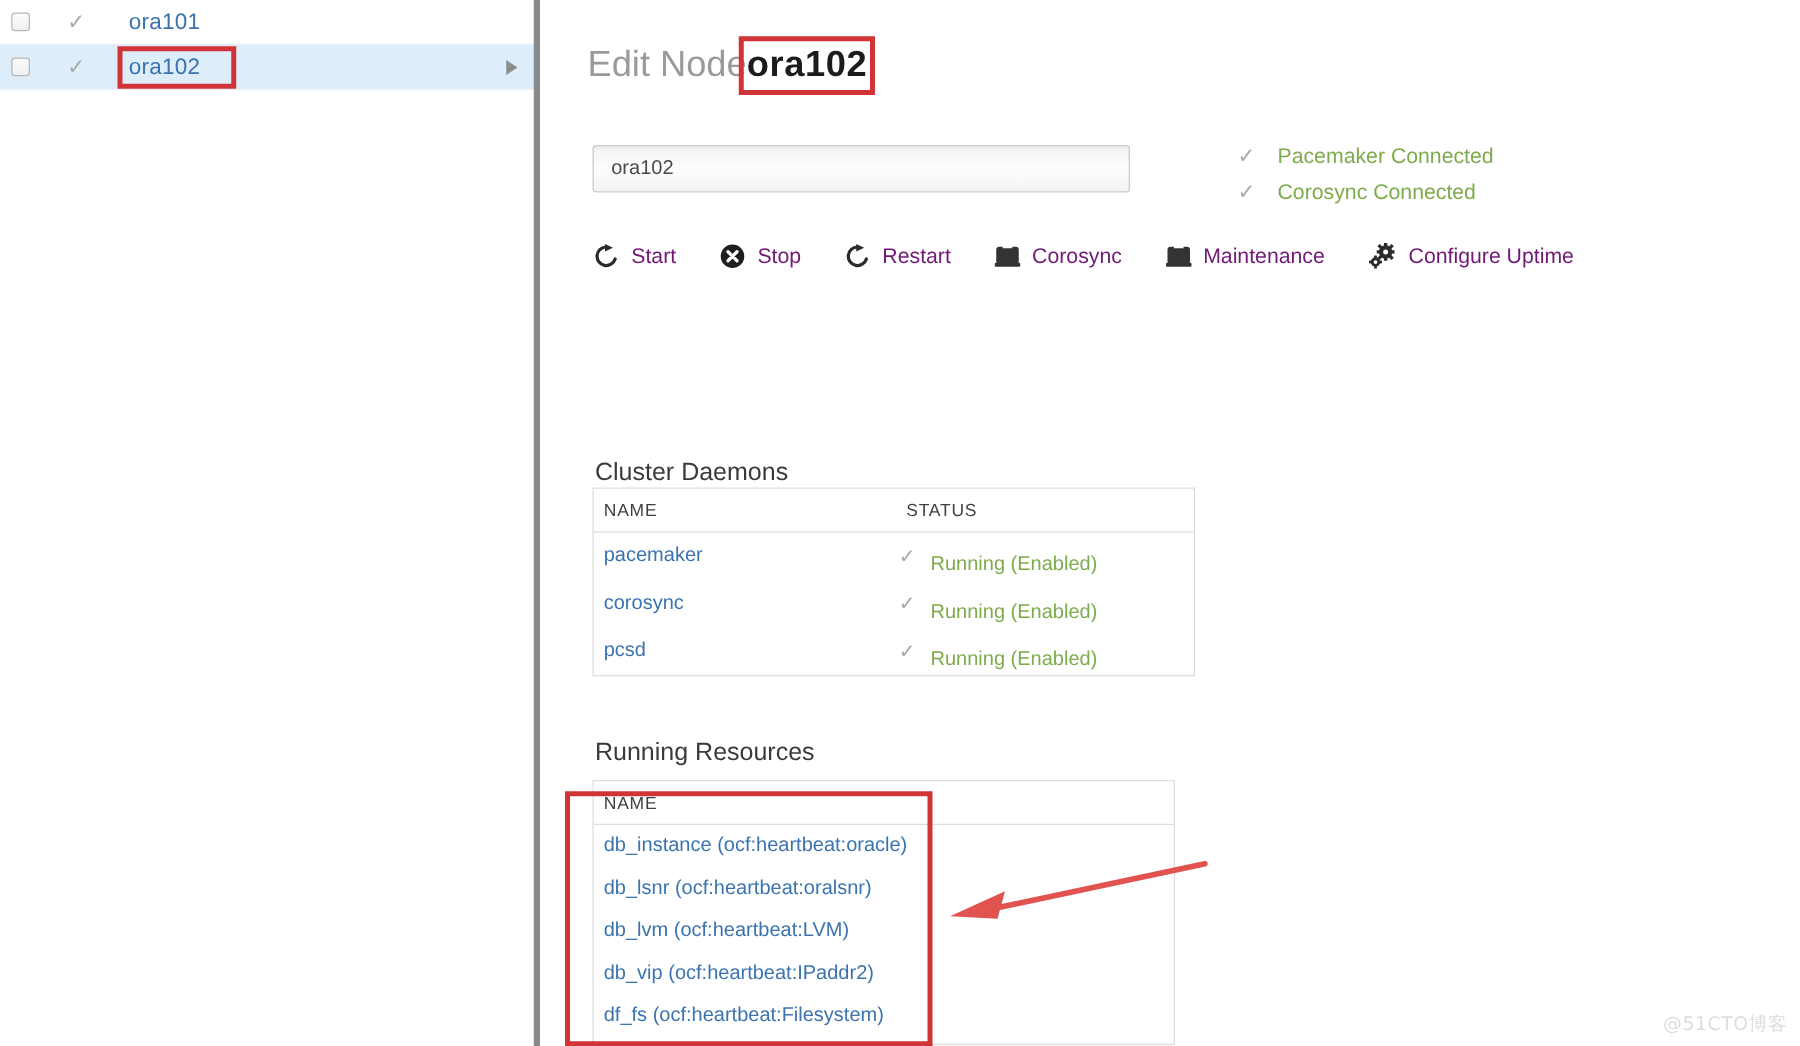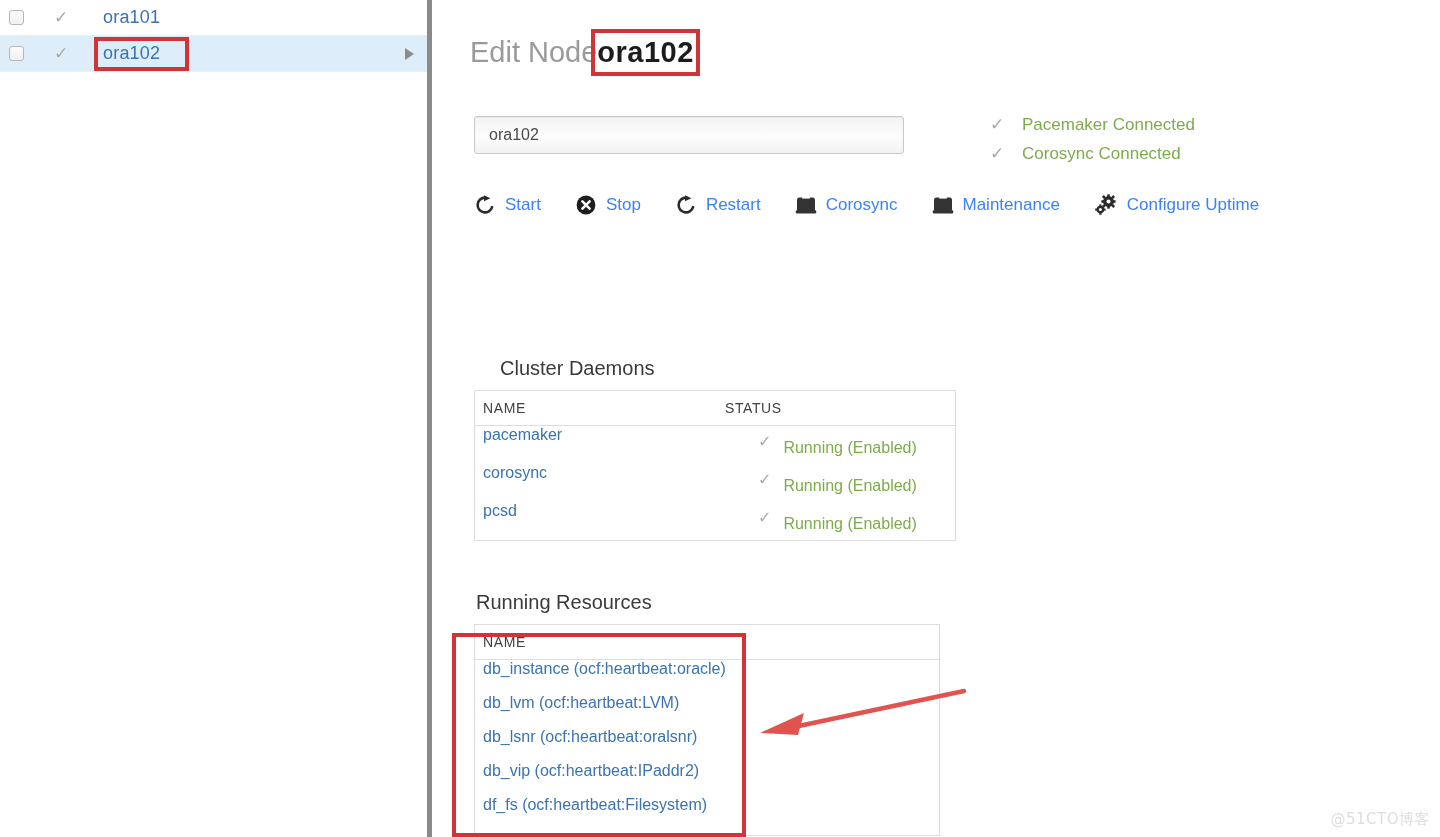--- a/index.html
+++ b/index.html
@@ -60,49 +60,49 @@
     font-family: "Liberation Sans", sans-serif;
   }
 
   #status-list { position: absolute; left: 556px; top: 110px; }
   .status-line { display: flex; align-items: center; height: 29px; }
   .status-line .tick { color: #a9a9a9; font-size: 17px; width: 32px; }
   .status-line .stext { color: #7eab4b; font-size: 17px; }
 
   #action-bar { position: absolute; left: 40px; top: 194px; display: flex; align-items: center; }
   .action-item { display: flex; align-items: center; margin-right: 34px; white-space: nowrap; }
-  .action-item .alabel { color: #3b82f6; font-size: 17px; margin-left: 9px; }
+  .action-item .alabel { color: #701a75; font-size: 17px; margin-left: 9px; }
   .icon-svg { display: block; }
 
   #meta-row {
     position: absolute; left: 40px; top: 284px; display: flex; align-items: baseline;
     font-size: 17px; color: #2b2b2b;
   }
   #meta-row .mlabel { color: #2b2b2b; }
   #meta-row .mval { font-weight: bold; color: #111; margin-left: 7px; }
   #meta-row .gap { width: 36px; display: inline-block; }
 
   .section-h {
     position: absolute; left: 42px; font-size: 20px; color: #3a3a3a; font-weight: 400;
   }
-  #daemons-h { top: 357px; margin-left: 24px; }
+  #daemons-h { top: 367px; }
   #resources-h { top: 591px; }
 
   .data-table {
     position: absolute; left: 40px; border: 1px solid #dddddd; background: #fff;
   }
   #daemons-table { top: 390px; width: 482px; }
   #resources-table { top: 624px; width: 466px; height: 212px; }
   .dt-head { display: flex; border-bottom: 1px solid #dddddd; height: 35px; align-items: center; }
   .dt-head .th {
     font-size: 14px; color: #404040; letter-spacing: .6px; font-weight: normal;
   }
   .th-name { width: 244px; padding-left: 8px; }
   .th-status { padding-left: 6px; }
-  .dt-row { display: flex; align-items: flex-start; height: 38px; gap: 39px; }
+  .dt-row { display: flex; align-items: center; height: 38px; }
   .td-name { width: 244px; padding-left: 8px; color: #3b73af; font-size: 16px; }
   .td-status { display: flex; align-items: center; }
   .td-status .tick { color: #a9a9a9; font-size: 16px; margin-right: 12px; }
   .td-status .stext { color: #7eab4b; font-size: 16px; margin-top: 13px; }
   .res-row { height: 34px; }
   .res-row .td-name { width: 100%; font-size: 16px; }
 
   
   .ann-box { position: absolute; border: 4px solid #d13436; }
   #ann-title { left: 591px; top: 29px; width: 109px; height: 47px; }
@@ -297,24 +297,24 @@
     <div class="section-h" id="resources-h">Running Resources</div>
 
     <div class="data-table" id="resources-table">
       <div class="dt-head">
         <div class="th th-name">NAME</div>
       </div>
       <div class="dt-row res-row">
         <div class="td-name">db_instance (ocf:heartbeat:oracle)</div>
       </div>
       <div class="dt-row res-row">
+        <div class="td-name">db_lsnr (ocf:heartbeat:oralsnr)</div>
+      </div>
+      <div class="dt-row res-row">
         <div class="td-name">db_lvm (ocf:heartbeat:LVM)</div>
-      </div>
-      <div class="dt-row res-row">
-        <div class="td-name">db_lsnr (ocf:heartbeat:oralsnr)</div>
       </div>
       <div class="dt-row res-row">
         <div class="td-name">db_vip (ocf:heartbeat:IPaddr2)</div>
       </div>
       <div class="dt-row res-row">
         <div class="td-name">df_fs (ocf:heartbeat:Filesystem)</div>
       </div>
     </div>
 
   </div>

